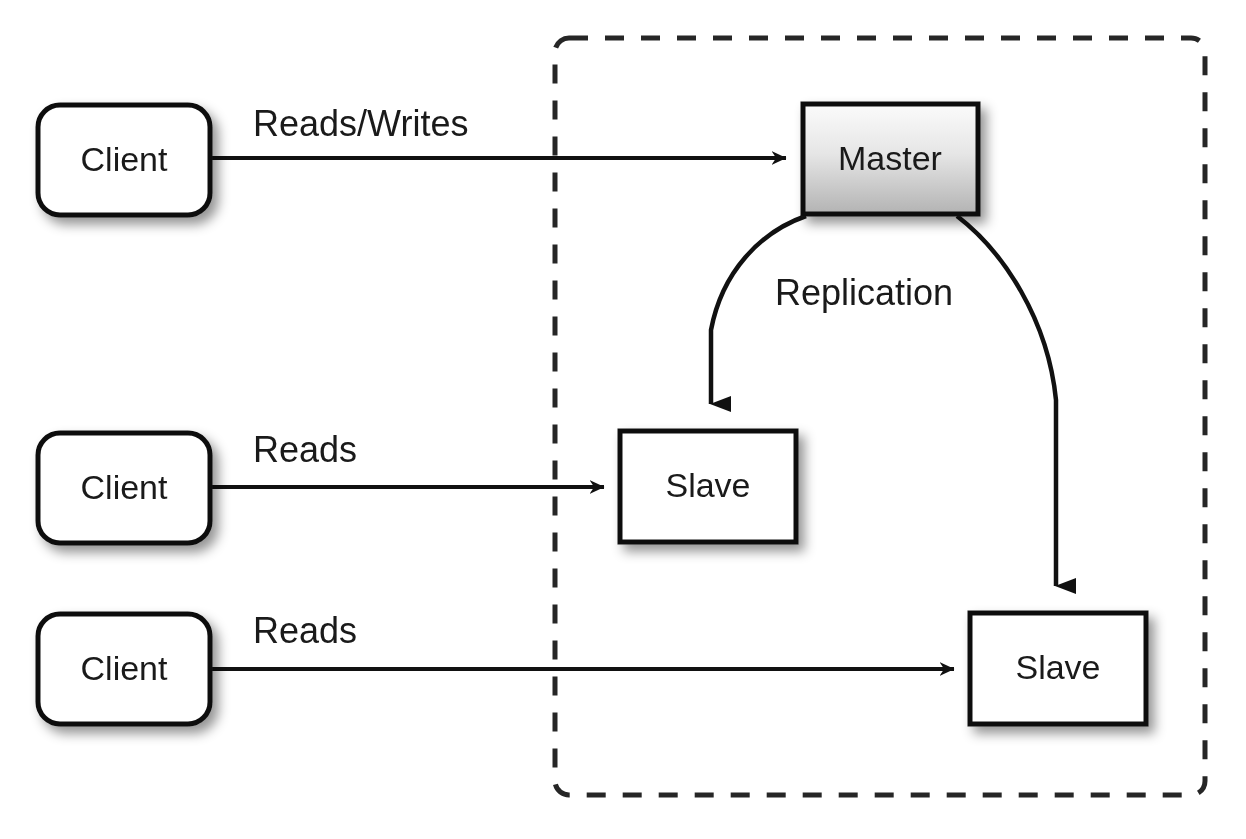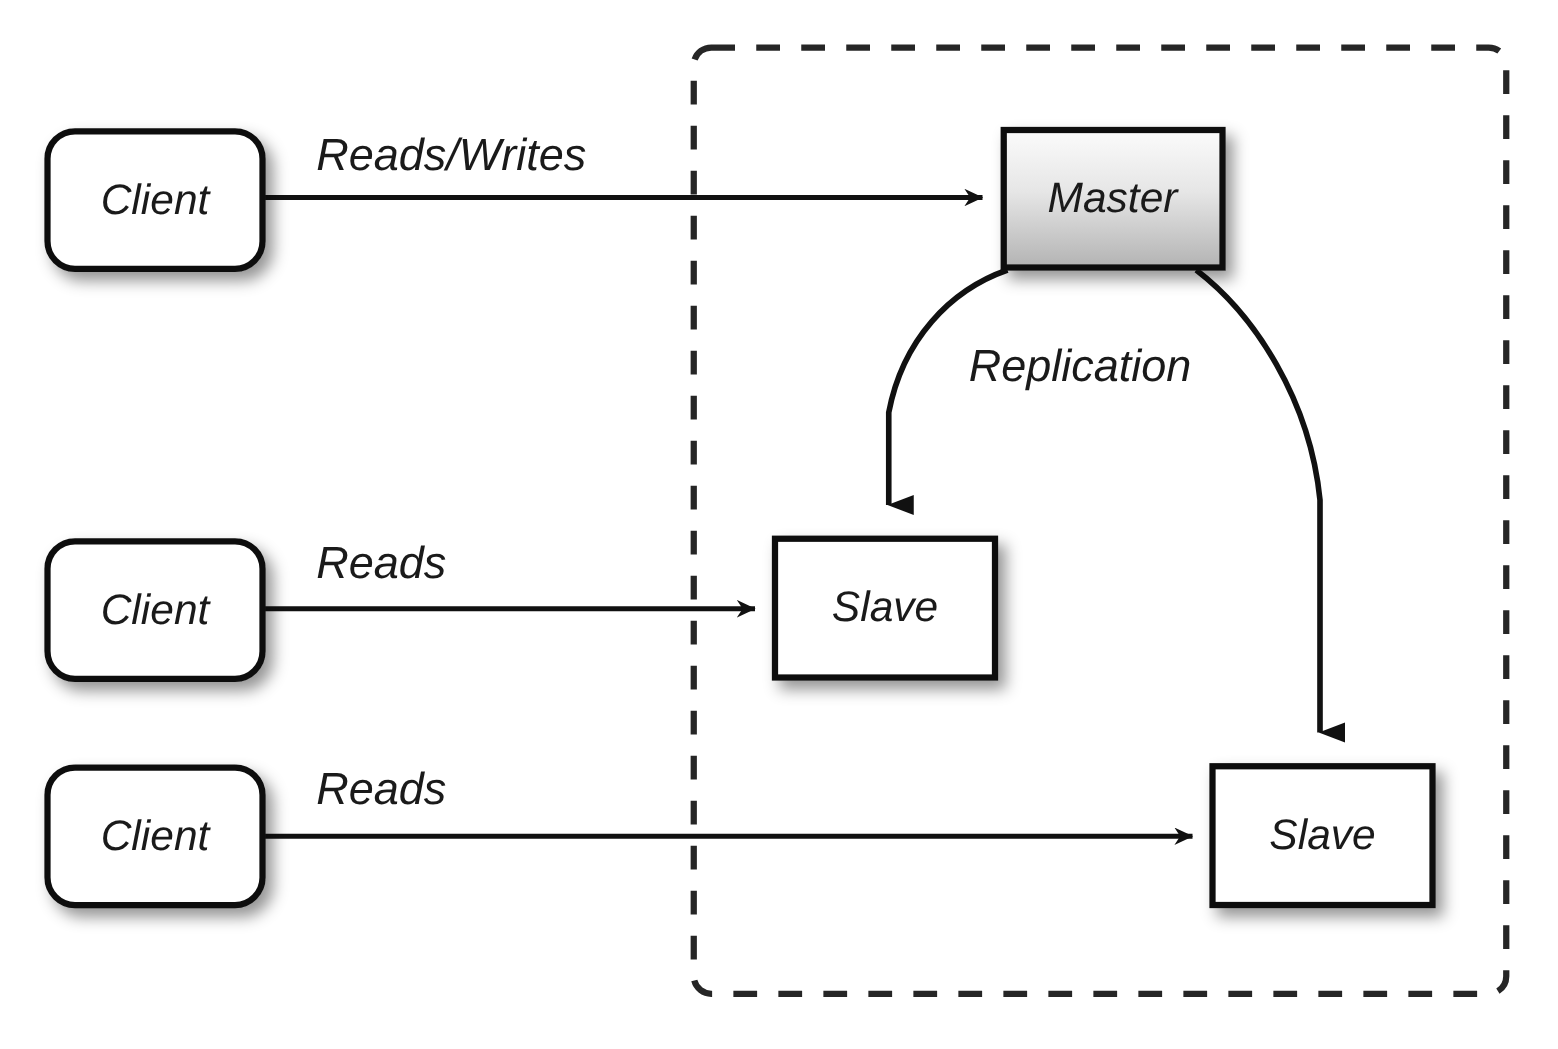--- a/index.html
+++ b/index.html
@@ -12,21 +12,20 @@
     font-family: "Liberation Sans", sans-serif;
     width: 1246px;
     height: 839px;
     overflow: hidden;
   }
   #diagram-root {
     position: relative;
     width: 1246px;
     height: 673px;
     background: #ffffff;
-    font-style: italic;
   }
   #diagram-svg {
     position: absolute;
     top: 0;
     left: 0;
     width: 1246px;
     height: 839px;
     display: block;
   }
   .node-label {

